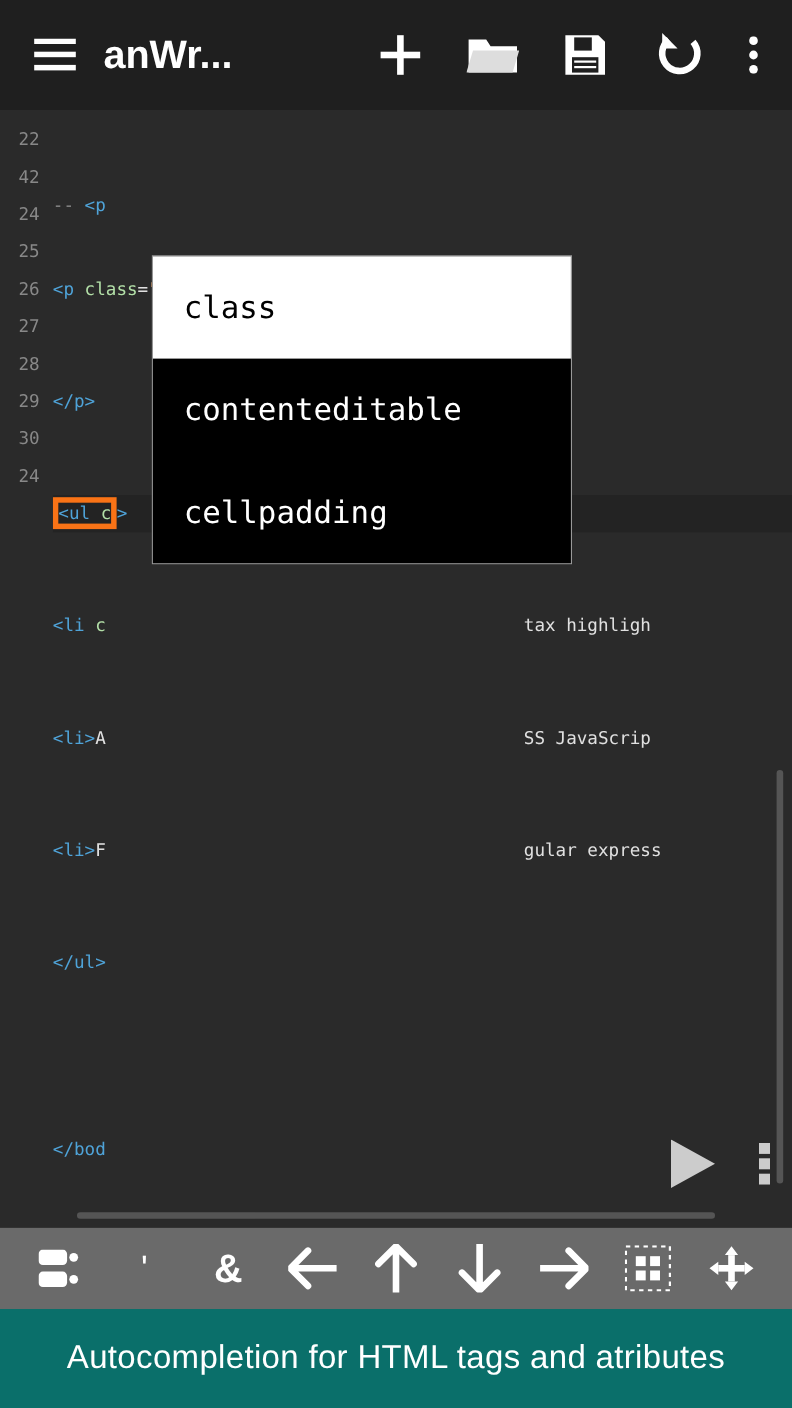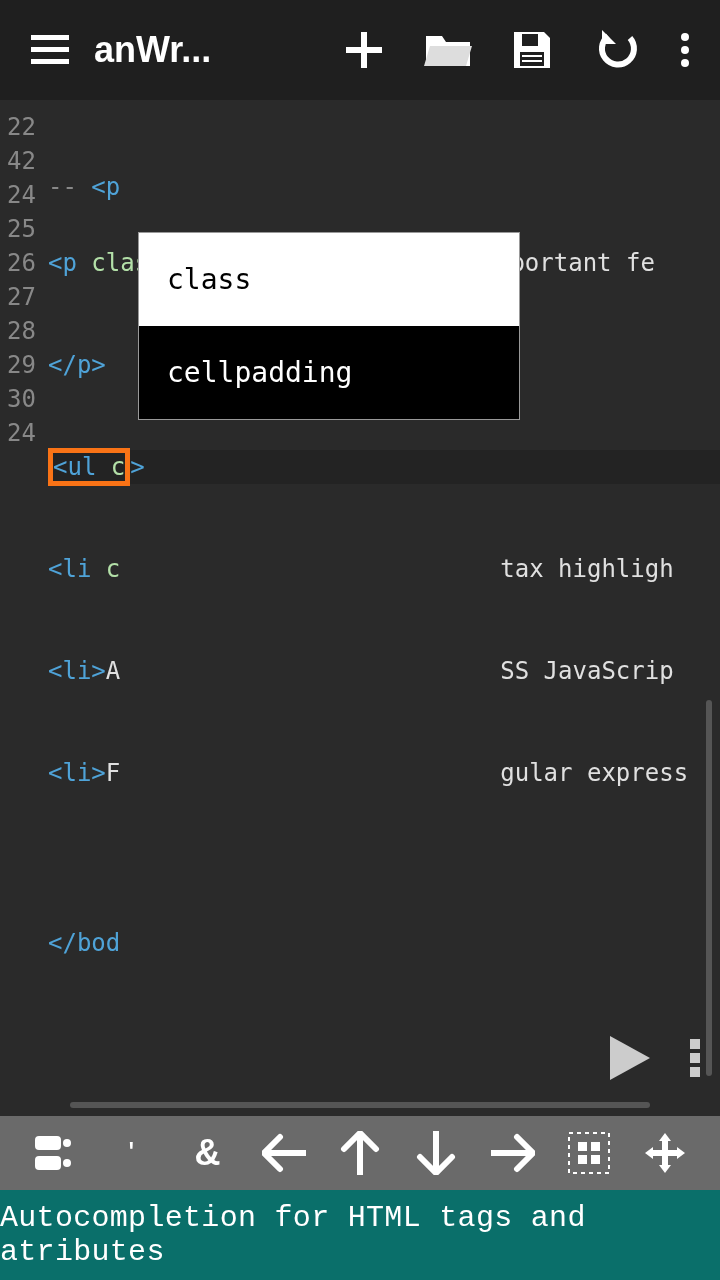--- a/index.html
+++ b/index.html
@@ -32,21 +32,21 @@
     position: relative;
     background: #2a2a2a;
     height: 1016px;
     overflow: hidden;
     color: #e0e0e0;
     font-size: 24px;
   }
   .code-area {
     display: flex;
     font-family: monospace;
-    font-size: 24px;
+    font-size: 16px;
     line-height: 34px;
     padding-top: 2px;
   }
   .gutter {
     color: #888;
     text-align: right;
     padding-right: 12px;
     width: 48px;
   }
   .code-lines {
@@ -119,21 +119,21 @@
     display: flex; align-items: center; justify-content: center;
     color: #fff;
   }
   .caption-bar {
     background: #0a6f6a;
     height: 90px;
     display: flex;
     align-items: center;
     justify-content: center;
     color: #fff;
-    font-family: Liberation Mono, monospace;
+    font-family: Liberation Sans, sans-serif;
     font-size: 30px;
     font-weight: 300;
     letter-spacing: 0.3px;
   }
   svg { display: block; }
 </style>
 </head>
 <body>
 
 <div class="toolbar">
@@ -198,28 +198,30 @@
       <div>24</div>
     </div>
     <div class="code-lines">
       <div style="height:8px;color:#888">-- <span class="tok-tag">&lt;p</span></div>
       <div><span class="tok-tag">&lt;p </span><span class="tok-attr">class</span><span>=</span><span class="tok-str">"featureslist"</span><span class="tok-tag"> &gt;</span><span class="tok-text">Most important fe</span></div>
       <div><span class="tok-tag">&lt;/p&gt;</span></div>
       <div class="line24-row"><span class="cursor-box"><span class="tok-tag">&lt;ul </span><span class="tok-attr">c</span></span><span class="tok-tag">&gt;</span></div>
       <div><span class="tok-tag">&lt;li </span><span class="tok-attr">c</span><span style="display:inline-block;width:380px"></span><span class="tok-text">tax highligh</span></div>
       <div><span class="tok-tag">&lt;li&gt;</span><span class="tok-text">A</span><span style="display:inline-block;width:380px"></span><span class="tok-text">SS JavaScrip</span></div>
       <div><span class="tok-tag">&lt;li&gt;</span><span class="tok-text">F</span><span style="display:inline-block;width:380px"></span><span class="tok-text">gular express</span></div>
+      <div><span class="tok-tag">&lt;/ul&gt;</span></div>
       <div></div>
       <div><span class="tok-tag">&lt;/bod</span></div>
       
     </div>
   </div>
 
   <div class="autocomplete">
     <div class="ac-item selected">class</div>
+    <div class="ac-item">contenteditable</div>
     <div class="ac-item">cellpadding</div>
   </div>
 
   <div class="float-controls">
     <div>
       <svg width="40" height="44" viewBox="0 0 40 44">
           <path d="M0 0 L40 22 L0 44 Z" fill="#ccc"></path>
         </svg>
     </div>
     <div>

